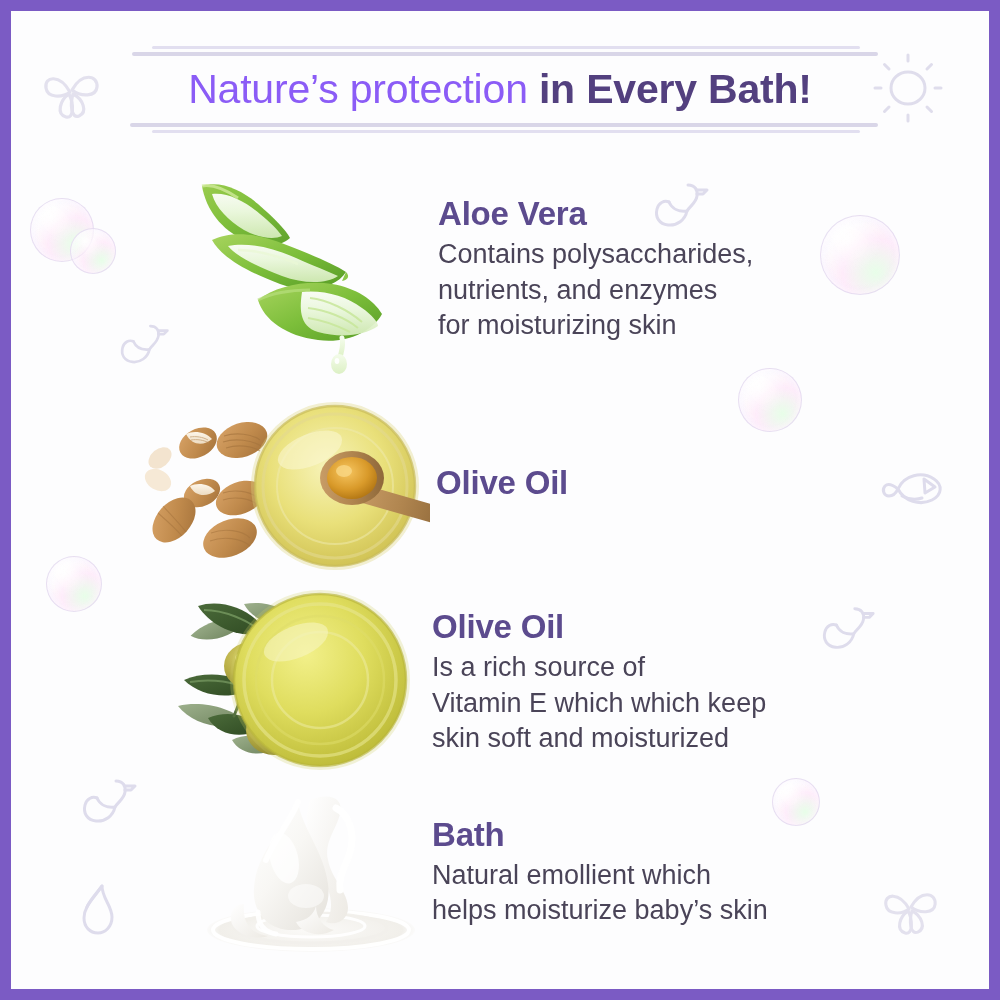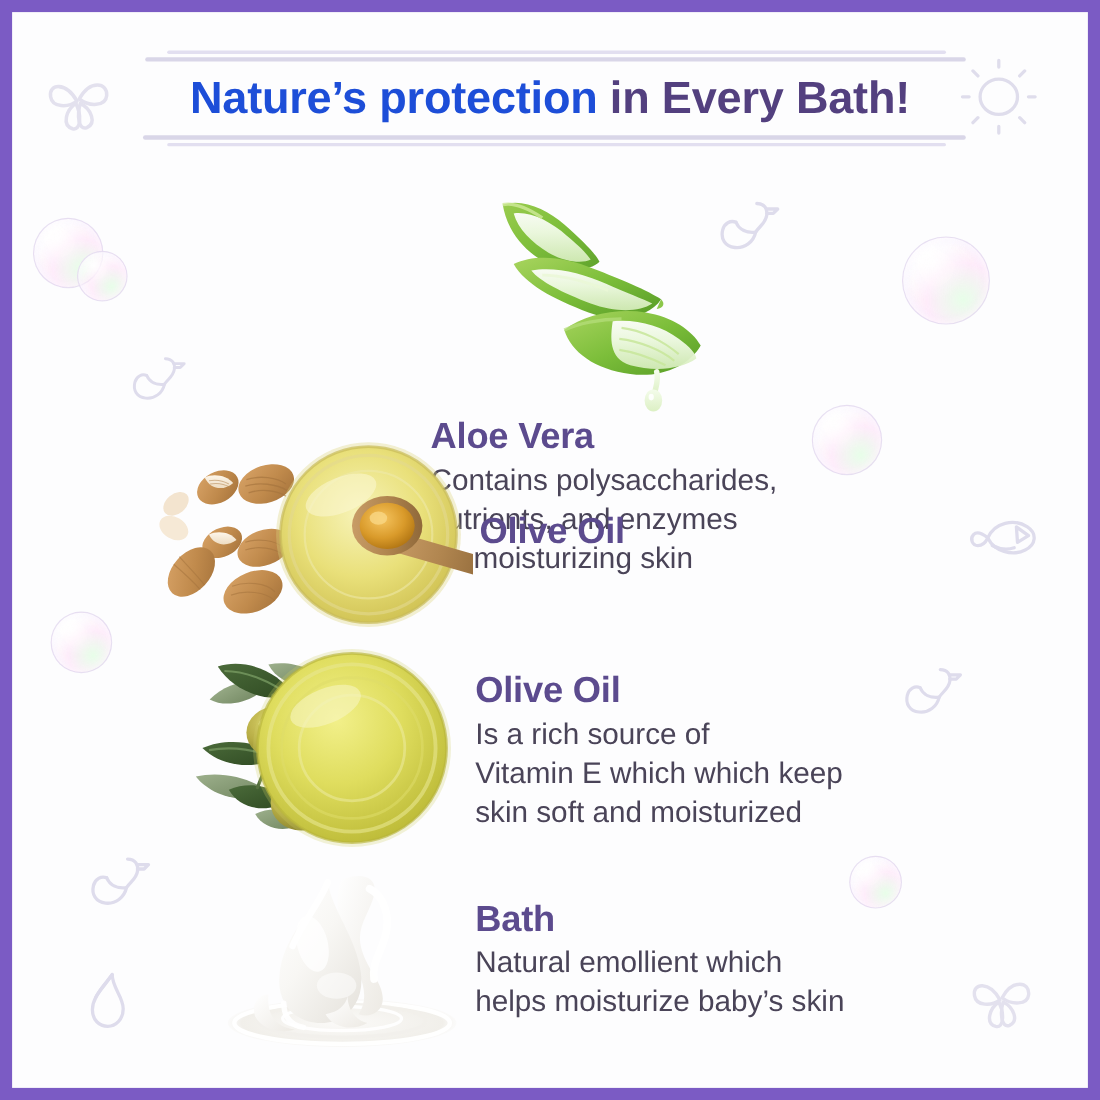--- a/index.html
+++ b/index.html
@@ -73,22 +73,22 @@
   #title {
     font-size: 41px;
     line-height: 1.15;
     color: #4A2F7C;
     letter-spacing: -0.2px;
     white-space: nowrap;
     margin: 8px 0 10px 0;
     font-weight: 400;
   }
   #title .strong {
-    font-weight: 700;
-    color: #1d4ed8;
+    font-weight: 400;
+    color: #8b5cf6;
   }
   #title .light {
     font-weight: 700;
     color: #53407F;
   }
 
   
   .row {
     position: absolute;
     display: flex;
@@ -243,21 +243,21 @@
     </div>
 
     <h1 id="title"><span class="strong">Nature’s protection</span><span class="light"> in Every Bath!</span></h1>
 
     <div class="rule-group">
       <div class="rule" style="left:130px;right:122px;top:0;"></div>
       <div class="rule thin" style="left:152px;right:140px;top:7px;"></div>
     </div>
   </div>
 
-  <div class="row" style="left:150px; top:168px; width:790px; height:210px;flex-direction:column;">
+  <div class="row" style="left:150px; top:168px; width:790px; height:210px;">
     <div class="row-art" style="width:280px;height:210px;">
       <svg width="280" height="210" viewBox="0 0 280 210">
         <defs>
           <linearGradient id="aloeSkin1" x1="0" y1="0" x2="1" y2="1">
             <stop offset="0%" stop-color="#9ACC4E"></stop>
             <stop offset="45%" stop-color="#7FBF3C"></stop>
             <stop offset="100%" stop-color="#5FA32C"></stop>
           </linearGradient>
           <linearGradient id="aloeSkin2" x1="0" y1="0" x2="1" y2="1">
             <stop offset="0%" stop-color="#A8D45E"></stop>

